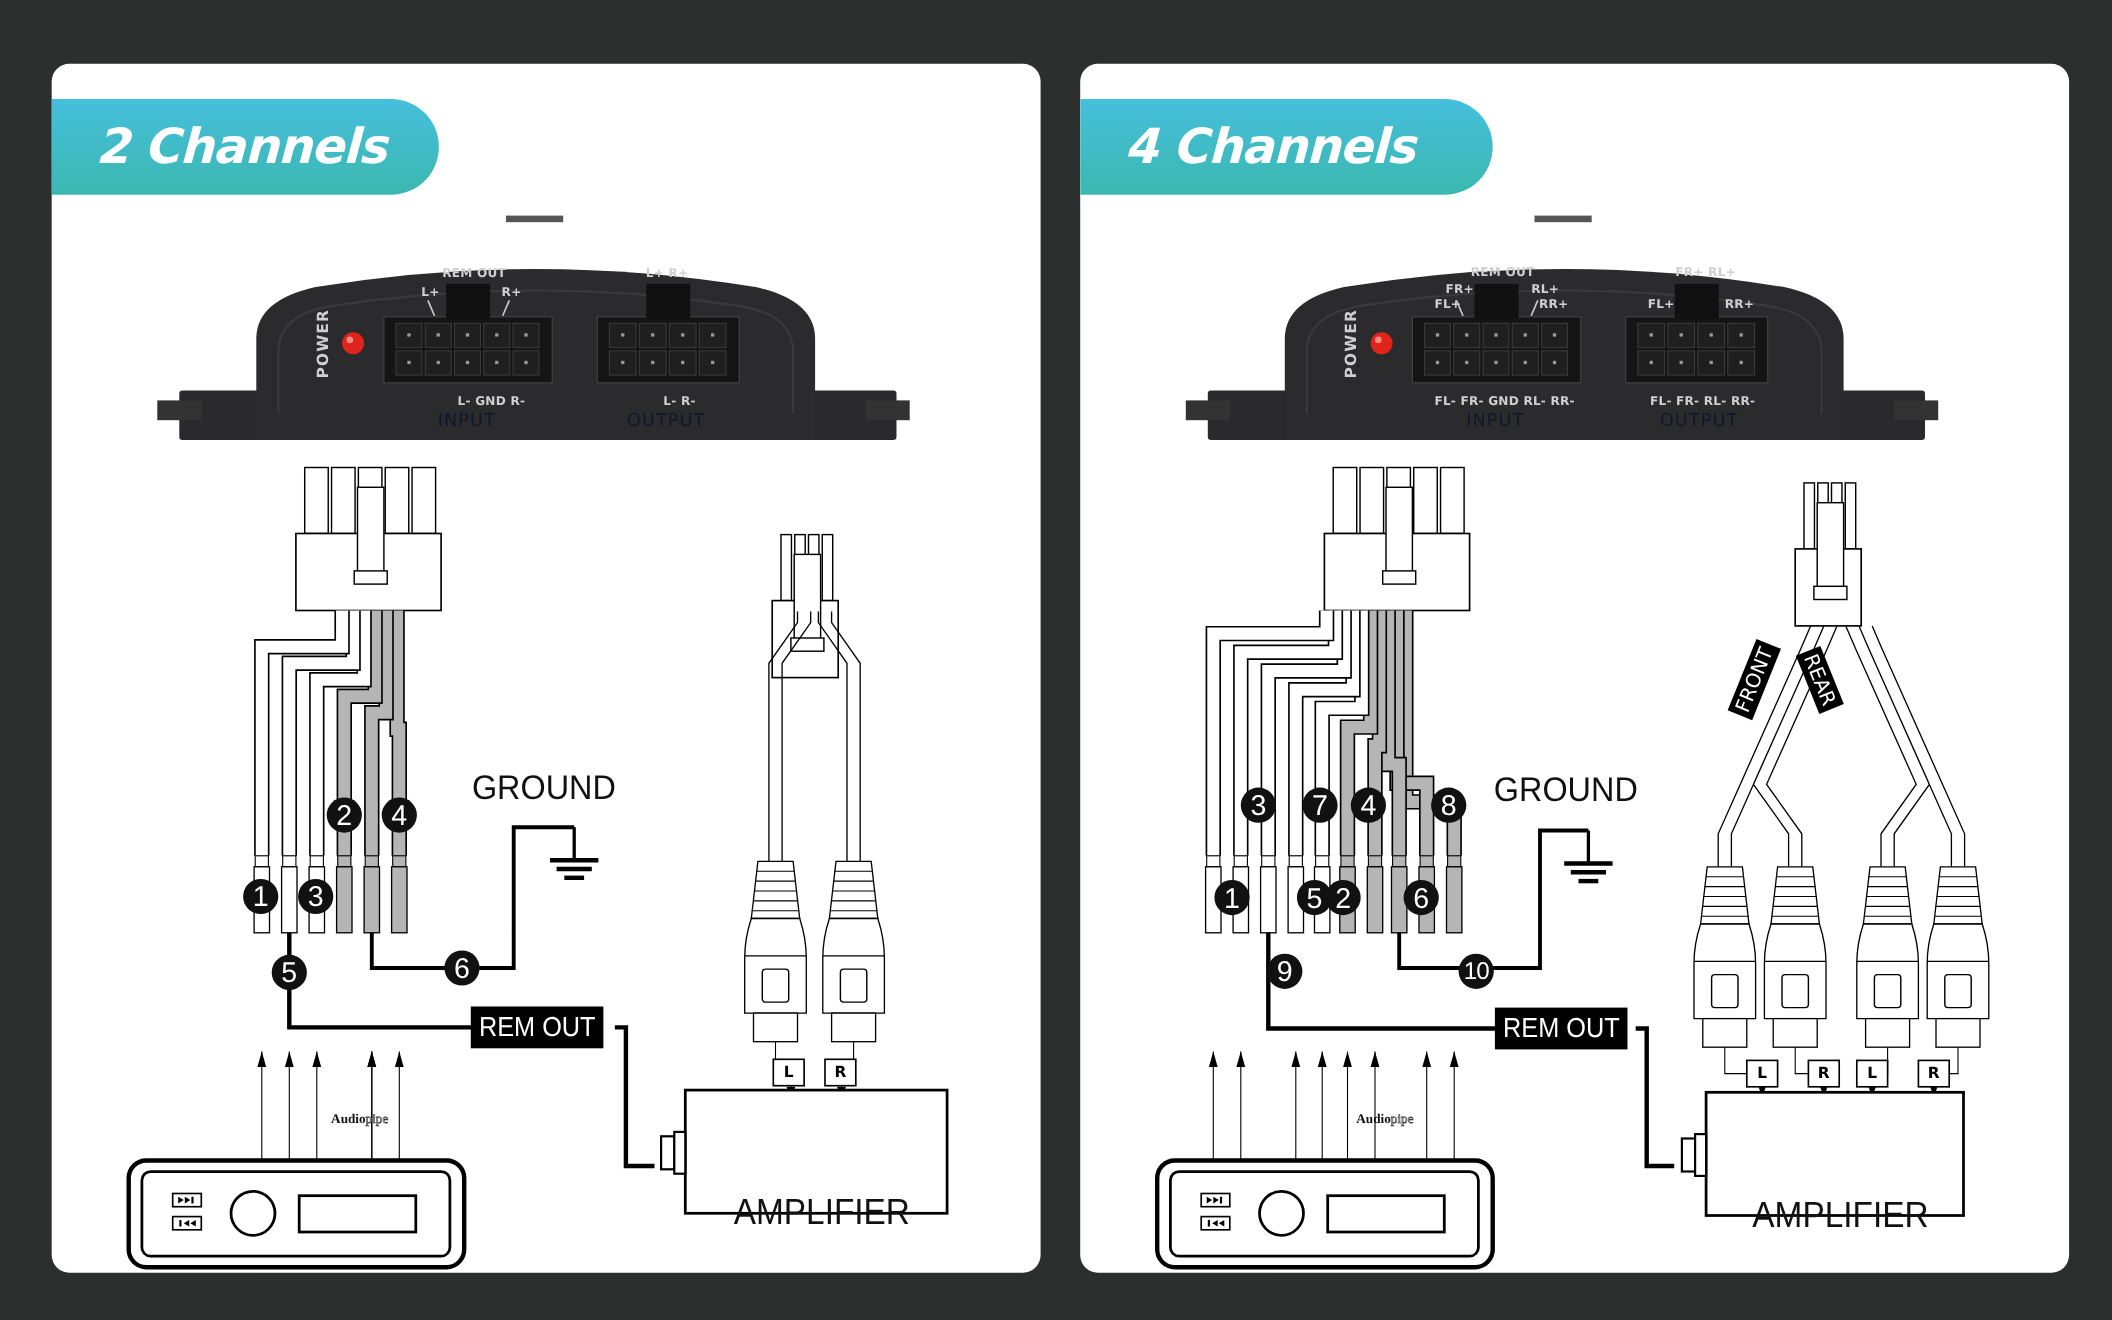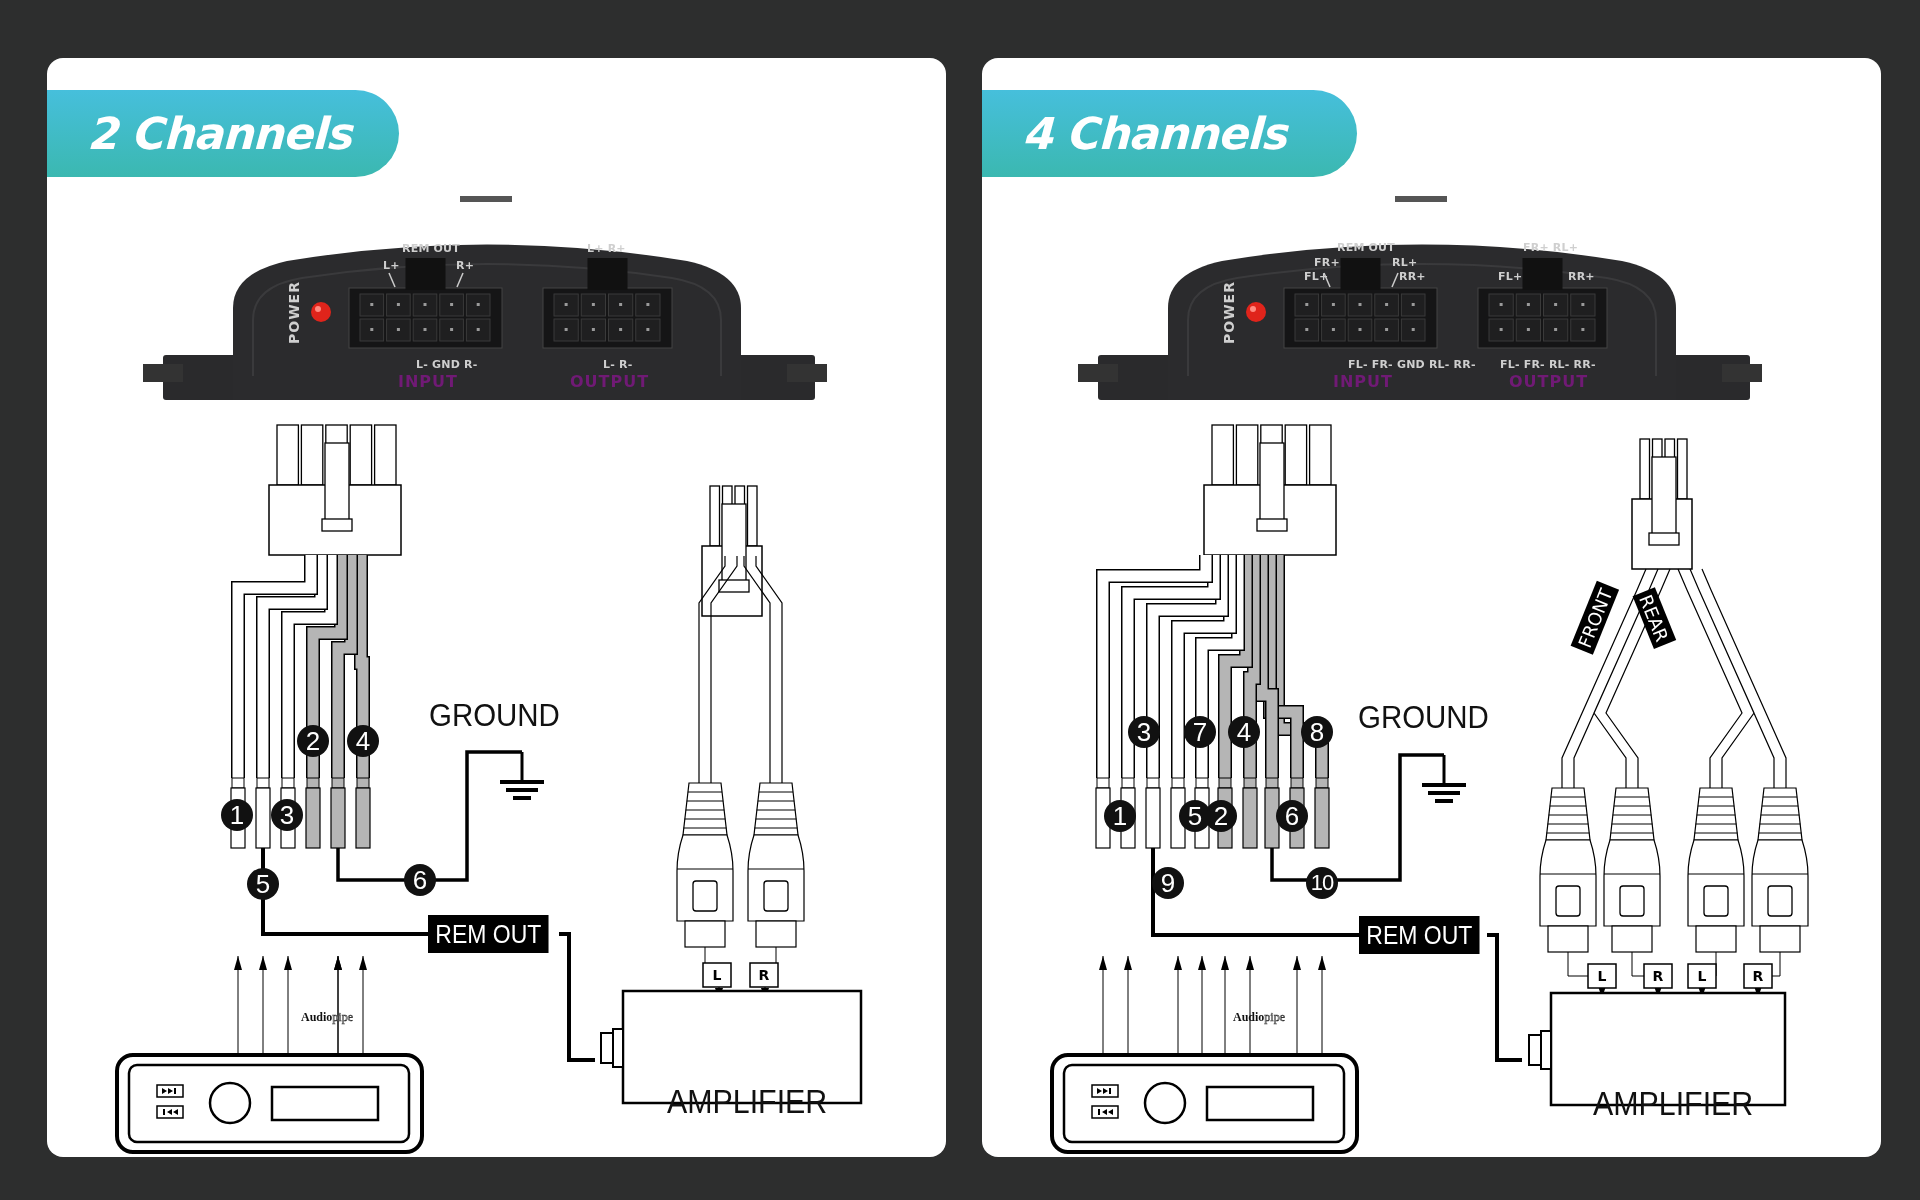--- a/index.html
+++ b/index.html
@@ -8,21 +8,21 @@
   #card-2ch{left:47px;}
   #card-4ch{left:982px;}
   .pill{position:absolute;left:0;top:32px;height:87px;border-radius:0 44px 44px 0;
         background:linear-gradient(180deg,#46bfdc 0%,#3bb8b0 100%);display:flex;align-items:center;}
   #card-2ch .pill{width:352px;}
   #card-4ch .pill{width:375px;}
   .pill span{color:#fff;font-family:"DejaVu Sans",sans-serif;font-weight:bold;font-style:italic;font-size:44px;letter-spacing:-1px;padding-left:44px;transform:skewX(-4deg);}
   svg.diagram{position:absolute;left:0;top:0;}
   .lbl{position:absolute;font-family:"Liberation Sans",sans-serif;color:#111;white-space:nowrap;}
   .dev-lbl{position:absolute;color:#cfcfcf;font-family:"DejaVu Sans",sans-serif;font-weight:bold;white-space:nowrap;font-size:11px;letter-spacing:0.2px;}
-  .dev-big{font-size:16px;font-weight:bold;letter-spacing:1px;color:#701a75;}
+  .dev-big{font-size:16px;font-weight:normal;letter-spacing:1px;color:#0f172a;}
   .power{transform:rotate(-90deg);transform-origin:left top;font-size:14px;letter-spacing:1px;}
   .num{position:absolute;width:32px;height:32px;border-radius:50%;background:#111;color:#fff;font-size:26px;
        display:flex;align-items:center;justify-content:center;font-family:"Liberation Sans",sans-serif;}
   .num.two{font-size:22px;letter-spacing:-1px;}
   .remout{position:absolute;background:#000;color:#fff;font-size:25px;padding:0 8px;height:38px;display:flex;align-items:center;transform:scaleX(0.92);transform-origin:left center;}
   .ground{font-size:31px;transform:scaleX(0.95);transform-origin:left;}
   .amp{font-size:33px;transform:scaleX(0.92);transform-origin:left;}
   .lr{position:absolute;width:28px;height:24px;font-size:14px;font-weight:bold;display:flex;align-items:center;justify-content:center;font-family:"DejaVu Sans",sans-serif;}
   .brand{position:absolute;font-family:"Liberation Serif",serif;font-weight:bold;font-size:12px;color:#111;padding-left:11px;}
   .brand i{font-style:normal;font-weight:normal;color:#fff;-webkit-text-stroke:0.6px #333;}
@@ -409,38 +409,38 @@
       <rect x="547" y="977" width="12" height="30" fill="#fff" stroke="#000" stroke-width="2"></rect>
       <rect x="559" y="973" width="10" height="38" fill="#fff" stroke="#000" stroke-width="2"></rect>
     </svg>
 
   <div class="dev-lbl power" style="left:239px;top:286px;">POWER</div>
   <div class="dev-lbl" style="left:355px;top:183px;">REM OUT</div>
   <div class="dev-lbl" style="left:332px;top:198px;">FR+</div>
   <div class="dev-lbl" style="left:322px;top:212px;">FL+</div>
   <div class="dev-lbl" style="left:410px;top:198px;">RL+</div>
   <div class="dev-lbl" style="left:417px;top:212px;">RR+</div>
-  <div class="dev-lbl" style="left:322px;top:300px;margin-left:44px;">FL- FR- GND RL- RR-</div>
+  <div class="dev-lbl" style="left:322px;top:300px;">FL- FR- GND RL- RR-</div>
   <div class="dev-lbl dev-big" style="left:351px;top:314px;">INPUT</div>
   <div class="dev-lbl" style="left:541px;top:183px;">FR+ RL+</div>
   <div class="dev-lbl" style="left:516px;top:212px;">FL+</div>
   <div class="dev-lbl" style="left:586px;top:212px;">RR+</div>
   <div class="dev-lbl" style="left:518px;top:300px;text-align:right;">FL- FR- RL- RR-</div>
   <div class="dev-lbl dev-big" style="left:527px;top:314px;">OUTPUT</div>
 
   <div class="num" style="left:122px;top:742px;">1</div>
   <div class="num" style="left:223px;top:742px;">2</div>
   <div class="num" style="left:146px;top:658px;">3</div>
   <div class="num" style="left:246px;top:658px;">4</div>
   <div class="num" style="left:197px;top:742px;">5</div>
   <div class="num" style="left:294px;top:742px;">6</div>
   <div class="num" style="left:202px;top:658px;">7</div>
   <div class="num" style="left:319px;top:658px;">8</div>
   <div class="num" style="left:170px;top:809px;">9</div>
-  <div class="num two" style="left:324px;top:809px;">10</div>
+  <div class="num two" style="left:344px;top:809px;">10</div>
 
   <div class="lbl ground" style="left:376px;top:642px;">GROUND</div>
   <div class="remout" style="left:377px;top:858px;">REM OUT</div>
   <div class="lbl amp" style="left:611px;top:1027px;">AMPLIFIER</div>
   <div class="lr" style="left:606px;top:906px;">L</div>
   <div class="lr" style="left:662px;top:906px;">R</div>
   <div class="lr" style="left:706px;top:906px;">L</div>
   <div class="lr" style="left:762px;top:906px;">R</div>
   <div class="tag" style="left:578px;top:548px;transform:rotate(-68deg);transform-origin:center;">FRONT</div>
   <div class="tag" style="left:644px;top:548px;transform:rotate(68deg);transform-origin:center;">REAR</div>

